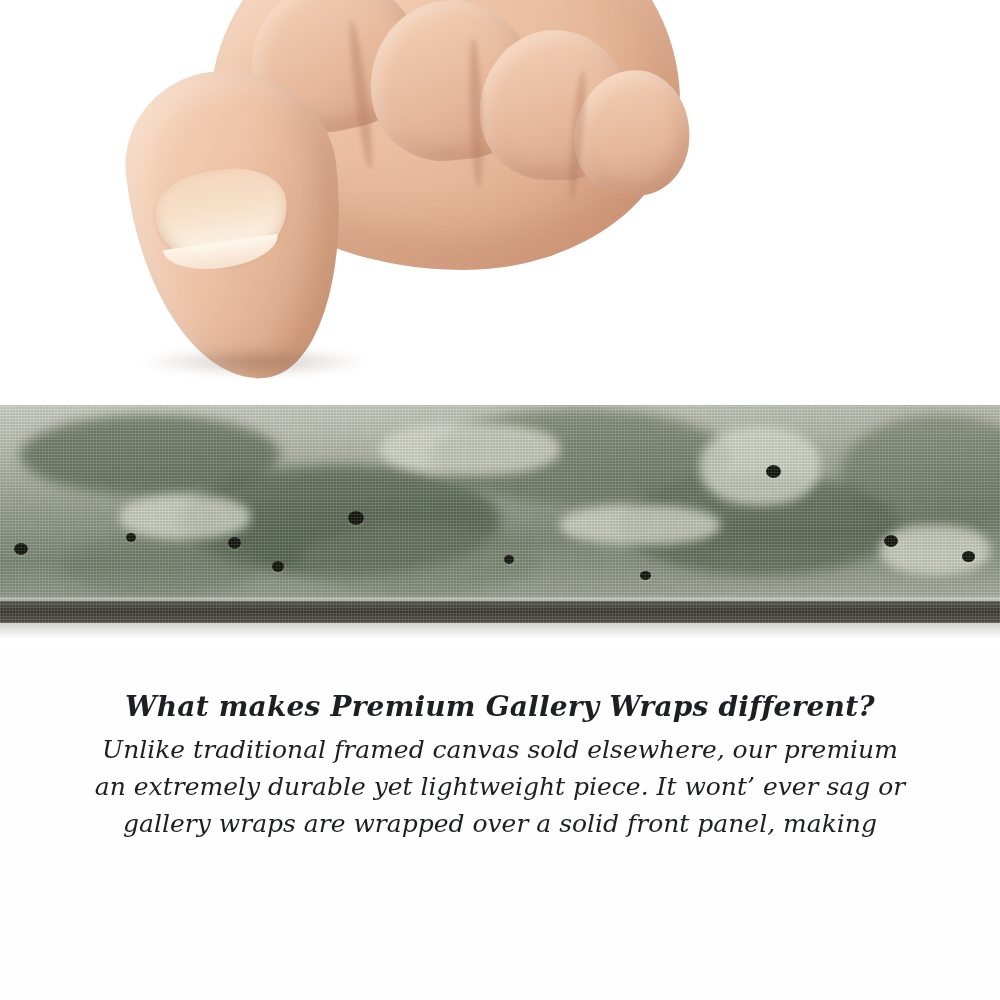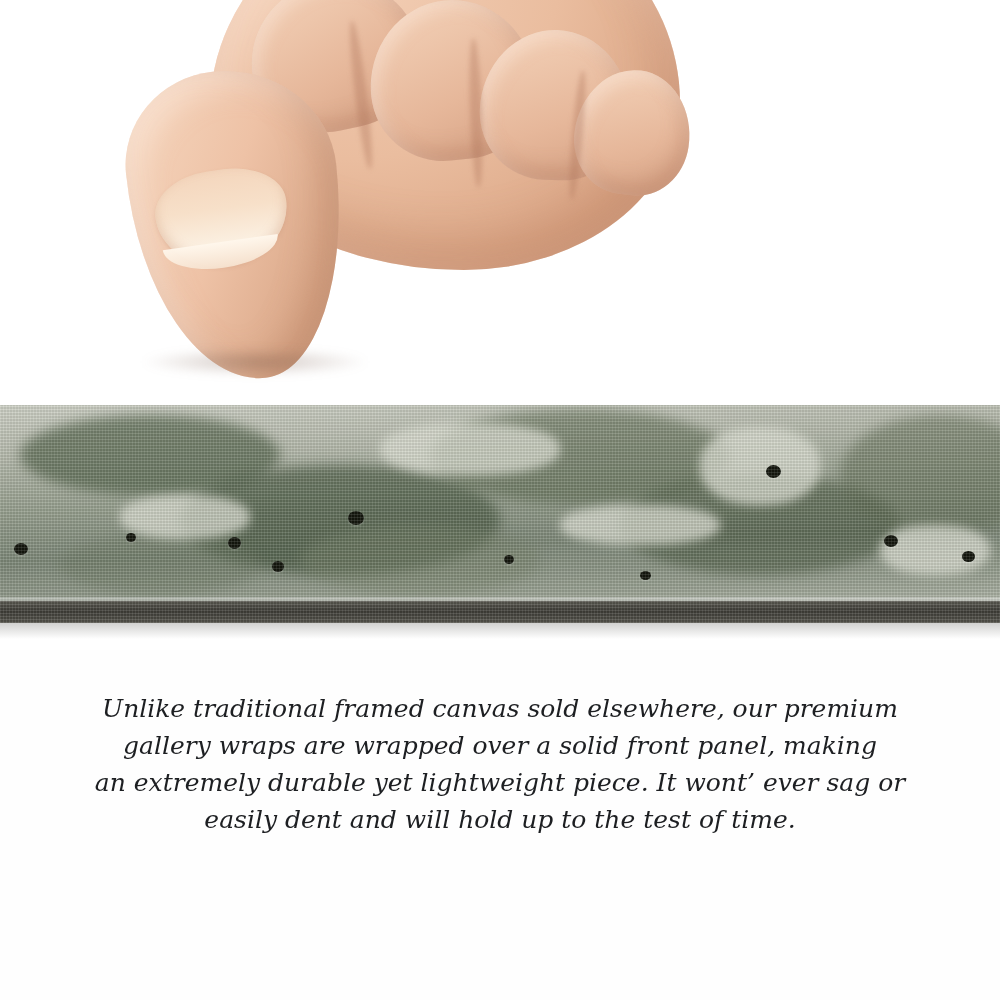--- a/index.html
+++ b/index.html
@@ -271,21 +271,21 @@
       <div class="hole" style="left:640px; top:166px; width:11px; height:9px;"></div>
 
       <div class="strip-edge-hl"></div>
       <div class="strip-edge"></div>
     </div>
 
     <div class="strip-shadow"></div>
   </div>
 
   <div class="caption">
+    <h2>What makes Premium Gallery Wraps different?</h2>
     <p>
       <span class="line">Unlike traditional framed canvas sold elsewhere, our premium</span>
+      <span class="line">an extremely durable yet lightweight piece. It wont’ ever sag or</span>
       <span class="line">gallery wraps are wrapped over a solid front panel, making</span>
-      <span class="line">an extremely durable yet lightweight piece. It wont’ ever sag or</span>
-      <span class="line">easily dent and will hold up to the test of time.</span>
     </p>
   </div>
 
 </div>
 
 </body></html>

